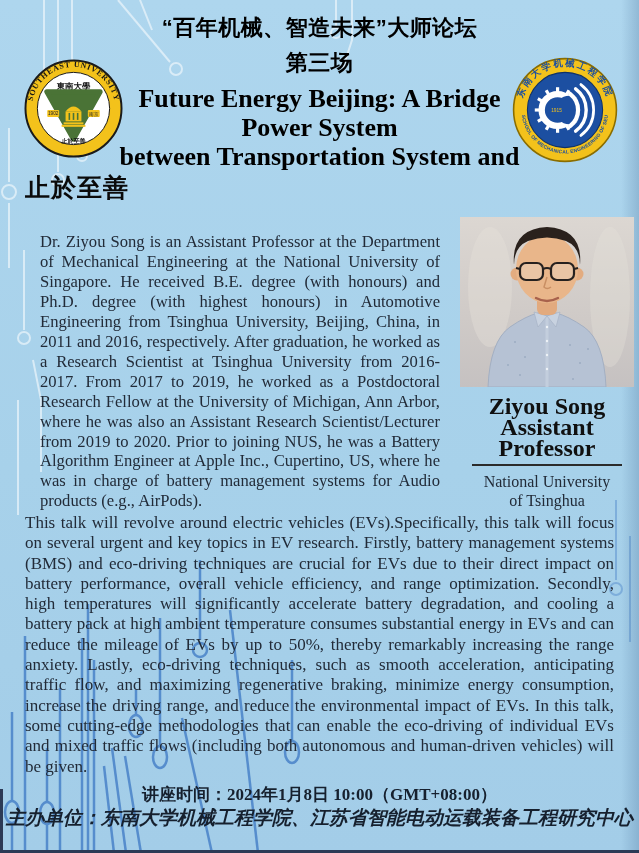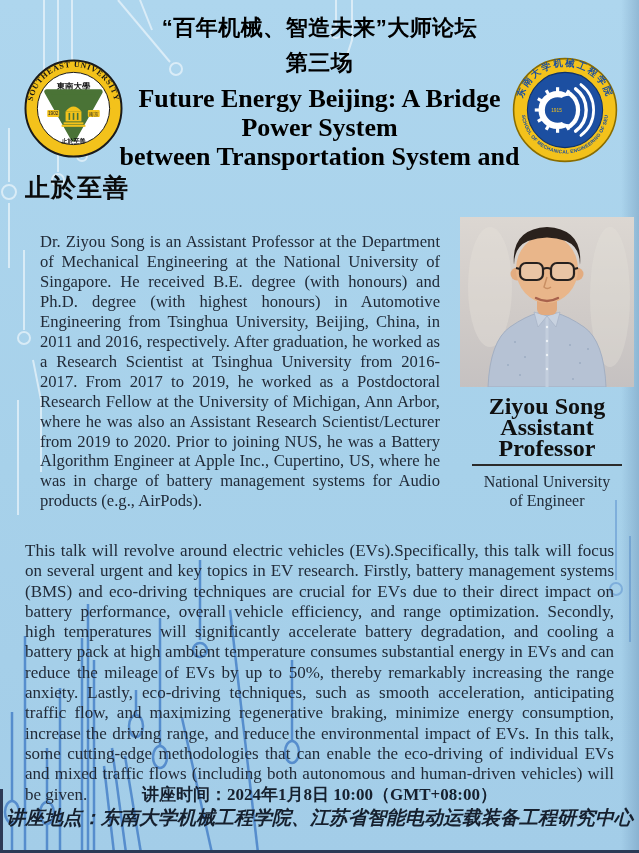--- a/index.html
+++ b/index.html
@@ -35,21 +35,21 @@
     font-size:16.6px; line-height:19.95px; text-align:justify; color:#222b38; }
   .speaker-card { width:174px; margin-left:5px; text-align:center; }
   .photo { width:174px; height:170px; display:block; }
   .speaker-name, .speaker-title { font-family:"Liberation Serif","DejaVu Serif",serif;
     font-weight:700; font-size:24px; line-height:21px; color:#101010; }
   .speaker-name { margin-top:9px; }
   .caption-divider { border:none; border-top:2px solid #2b2b2b; margin:5px 12px 6px; }
   .speaker-aff { font-family:"Liberation Serif","DejaVu Serif",serif;
     font-size:16px; line-height:19px; color:#222b38; }
 
-  .abstract-text { position:absolute; top:541px; left:25px; width:589px; margin:0;
+  .abstract-text { position:absolute; top:513px; left:25px; width:589px; margin:0;
     font-family:"Liberation Serif","DejaVu Serif",serif; font-size:17px; line-height:20.3px;
     text-align:justify; color:#222b38; }
 
   .footer { position:absolute; top:784px; left:0; right:0; text-align:center; color:#16202e; }
   .f-time, .f-loc { font-family:"Liberation Serif","DejaVu Serif",serif;
     font-weight:700; font-size:17px; line-height:22px; }
   .f-org { font-family:"Liberation Serif","DejaVu Serif",serif;
     font-weight:700; font-style:italic; font-size:19px; line-height:24px; }
 
   .tw { stroke:#ffffff; stroke-opacity:.55; fill:none; stroke-width:2; }
@@ -245,29 +245,29 @@
             <path d="M114,52 L118,51" stroke="#26211f" stroke-width="2" fill="none"></path>
           </g>
           <path d="M87,60 L84,70 Q87,73 91,70" stroke="#c98f63" stroke-width="1.5" fill="none"></path>
           <path d="M76,81 Q87,87 98,81" stroke="#a8624c" stroke-width="2.4" fill="none" stroke-linecap="round"></path>
         </svg>
         <div class="speaker-name">Ziyou Song</div>
         <div class="speaker-title">Assistant Professor</div>
         <hr class="caption-divider">
         <div class="speaker-aff">
           <div>National University</div>
-          <div>of Engineer</div>
+          <div>of Tsinghua</div>
         </div>
       </aside>
     </div>
 
     <p class="abstract-text">This talk will revolve around electric vehicles (EVs).Specifically, this talk will focus on several urgent and key topics in EV research. Firstly, battery management systems (BMS) and eco-driving techniques are crucial for EVs due to their direct impact on battery performance, overall vehicle efficiency, and range optimization. Secondly, high temperatures will significantly accelerate battery degradation, and cooling a battery pack at high ambient temperature consumes substantial energy in EVs and can reduce the mileage of EVs by up to 50%, thereby remarkably increasing the range anxiety. Lastly, eco-driving techniques, such as smooth acceleration, anticipating traffic flow, and maximizing regenerative braking, minimize energy consumption, increase the driving range, and reduce the environmental impact of EVs. In this talk, some cutting-edge methodologies that can enable the eco-driving of individual EVs and mixed traffic flows (including both autonomous and human-driven vehicles) will be given.</p>
 
     <footer class="footer">
       <div class="f-time">讲座时间：2024年1月8日 10:00（GMT+08:00）</div>
-      <div class="f-org">讲座地点：东南大学机械工程学院、江苏省智能电动运载装备工程研究中心</div>
+      <div class="f-org">主办单位：东南大学机械工程学院、江苏省智能电动运载装备工程研究中心</div>
     </footer>
 
   </div>
 
   <div class="bottom-strip"></div>
   <div class="left-strip"></div>
 </div>
 
 </body></html>

